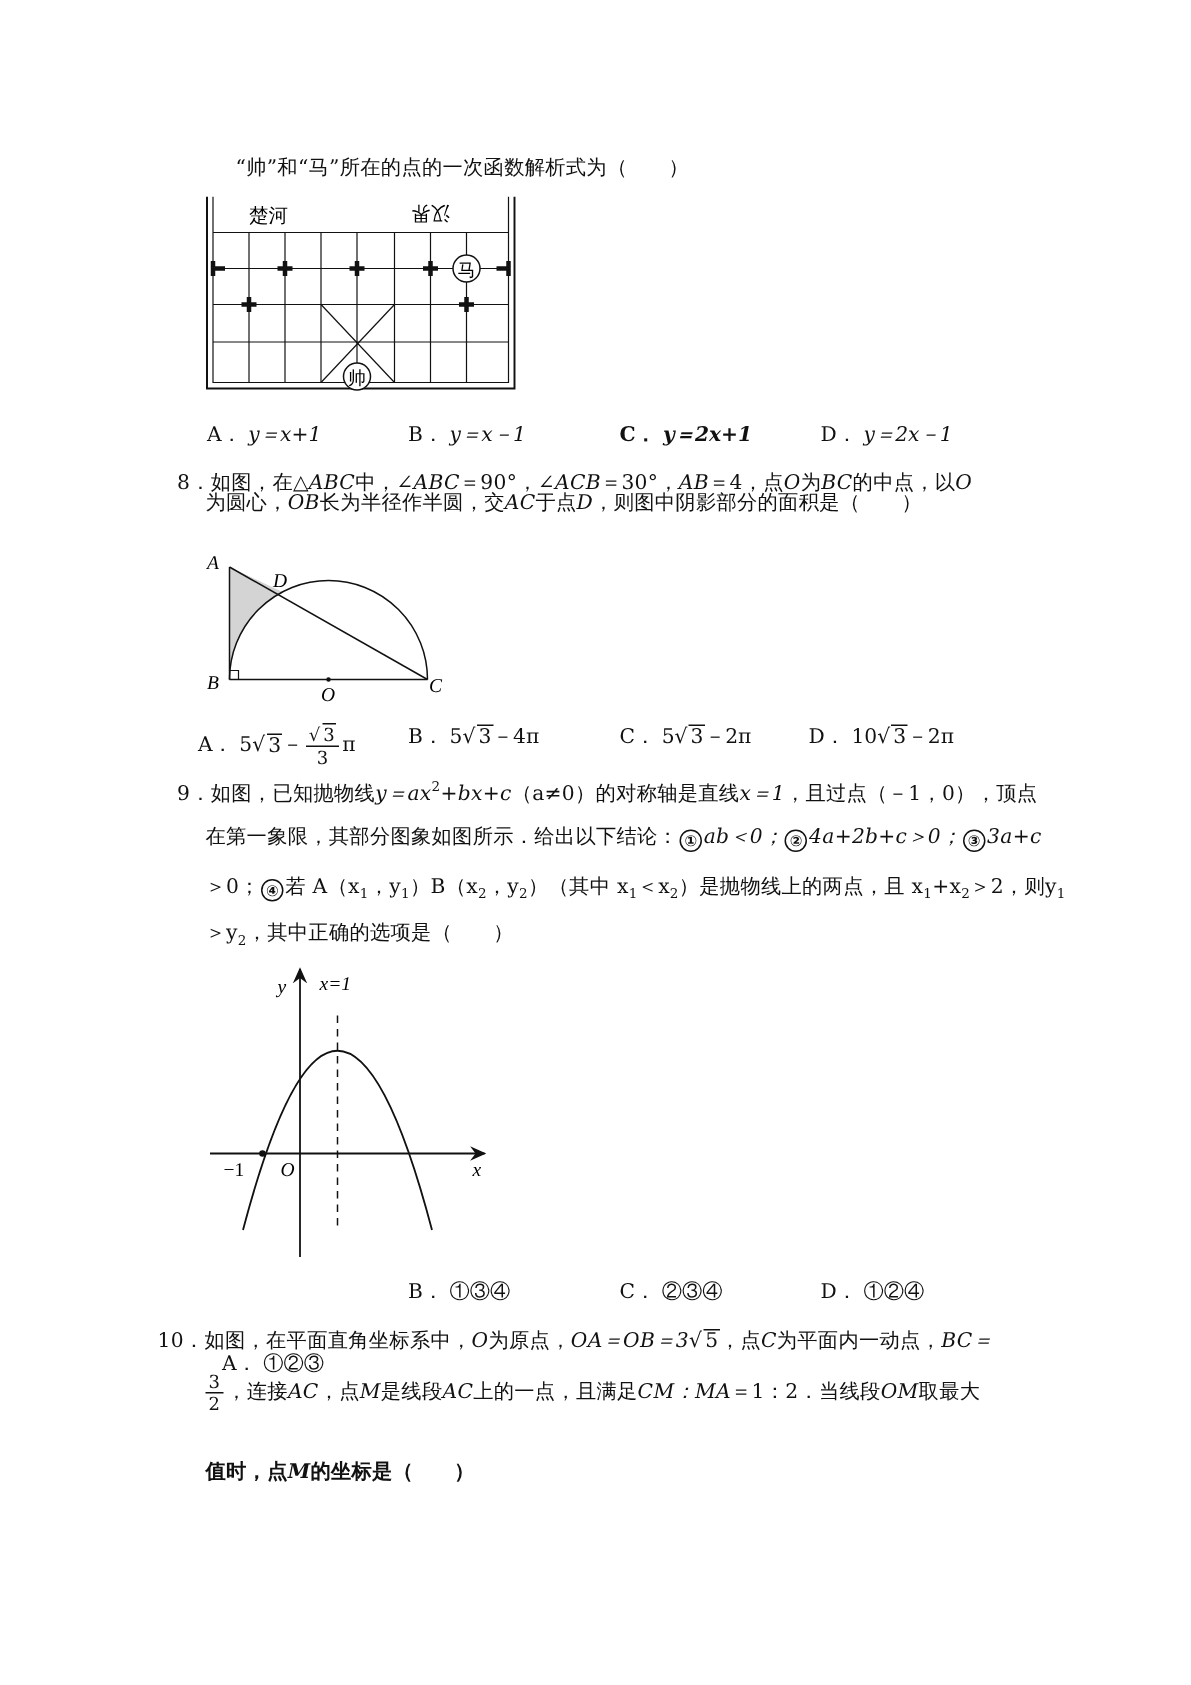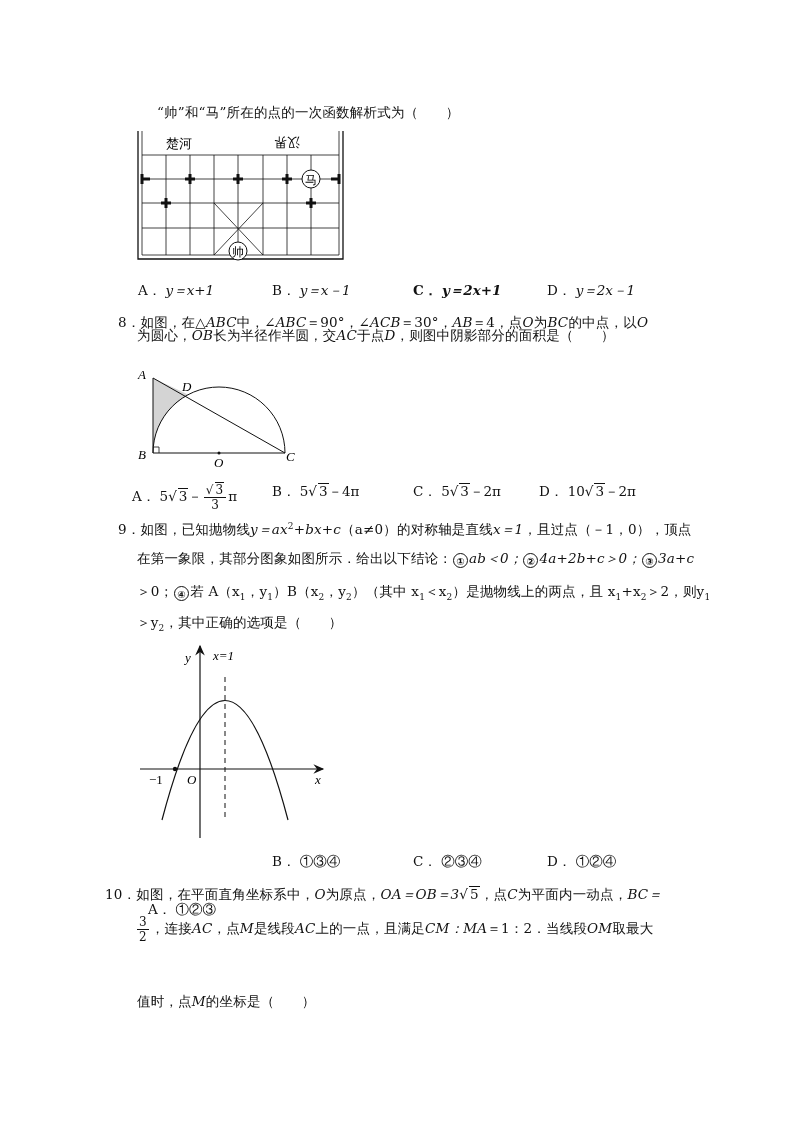--- a/index.html
+++ b/index.html
@@ -143,13 +143,13 @@
 <div class="abs opt" style="left:148px; top:852px;margin-top:48px;"><span>A．</span> <span>①②③</span></div>
 <div class="abs opt" style="left:272px; top:852px;"><span>B．</span> <span>①③④</span></div>
 <div class="abs opt" style="left:413px; top:852px;"><span>C．</span> <span>②③④</span></div>
 <div class="abs opt" style="left:547px; top:852px;"><span>D．</span> <span>①②④</span></div>
 
 <div class="abs line" style="left:105px; top:885px;"><span>10．</span><span>如图，在平面直角坐标系中，</span><span class="it">O</span><span>为原点，</span><span class="it">OA＝OB＝3</span>√<span class="sqrt">5</span><span>，点</span><span class="it">C</span><span>为平面内一动点，</span><span class="it">BC＝</span></div>
 <div class="abs line" style="left:137px; top:910px; line-height:36px;"><span class="frac" style="margin-left:0;">
       <span class="num">3</span>
       <span>2</span>
     </span><span>，连接</span><span class="it">AC</span><span>，点</span><span class="it">M</span><span>是线段</span><span class="it">AC</span><span>上的一点，且满足</span><span class="it">CM：MA</span><span>＝1：2．当线段</span><span class="it">OM</span><span>取最大</span></div>
-<div class="abs line" style="left:137px; top:992px;"><span>值时，点</span><span class="it">M</span><span>的坐标是（　　）</span></div>
+<div class="abs line" style="left:137px; top:972px;font-weight:bold;"><span>值时，点</span><span class="it">M</span><span>的坐标是（　　）</span></div>
 
 </body></html>

